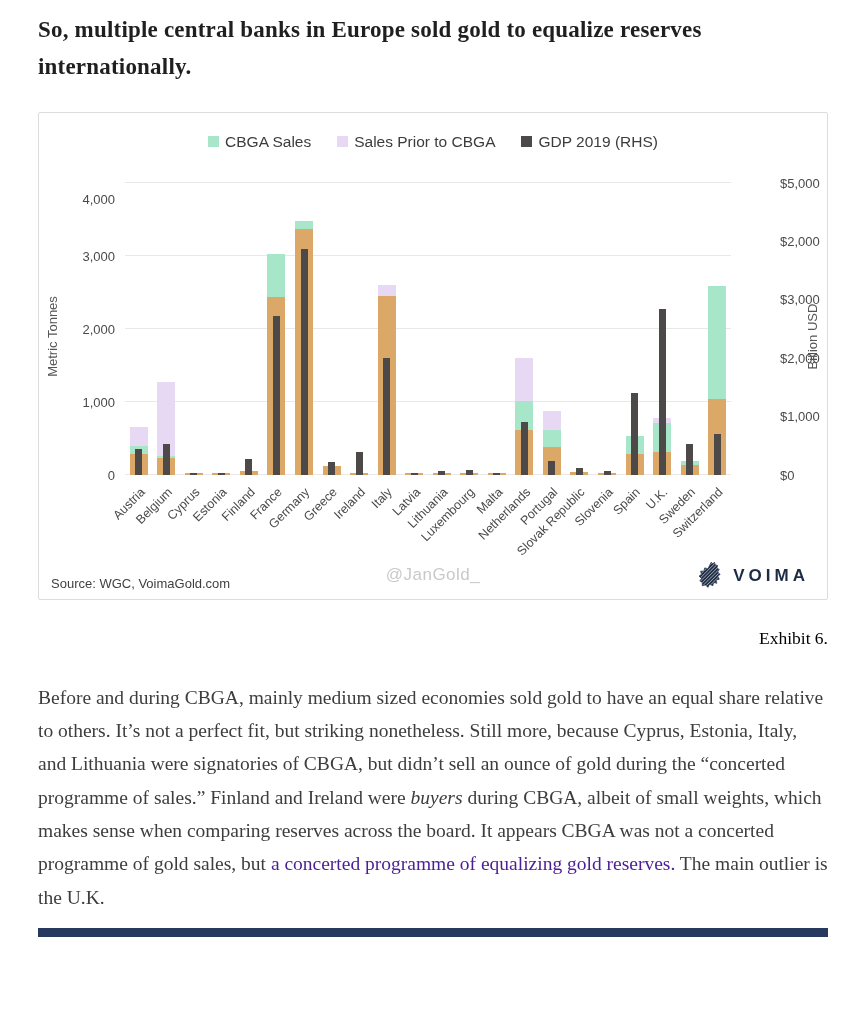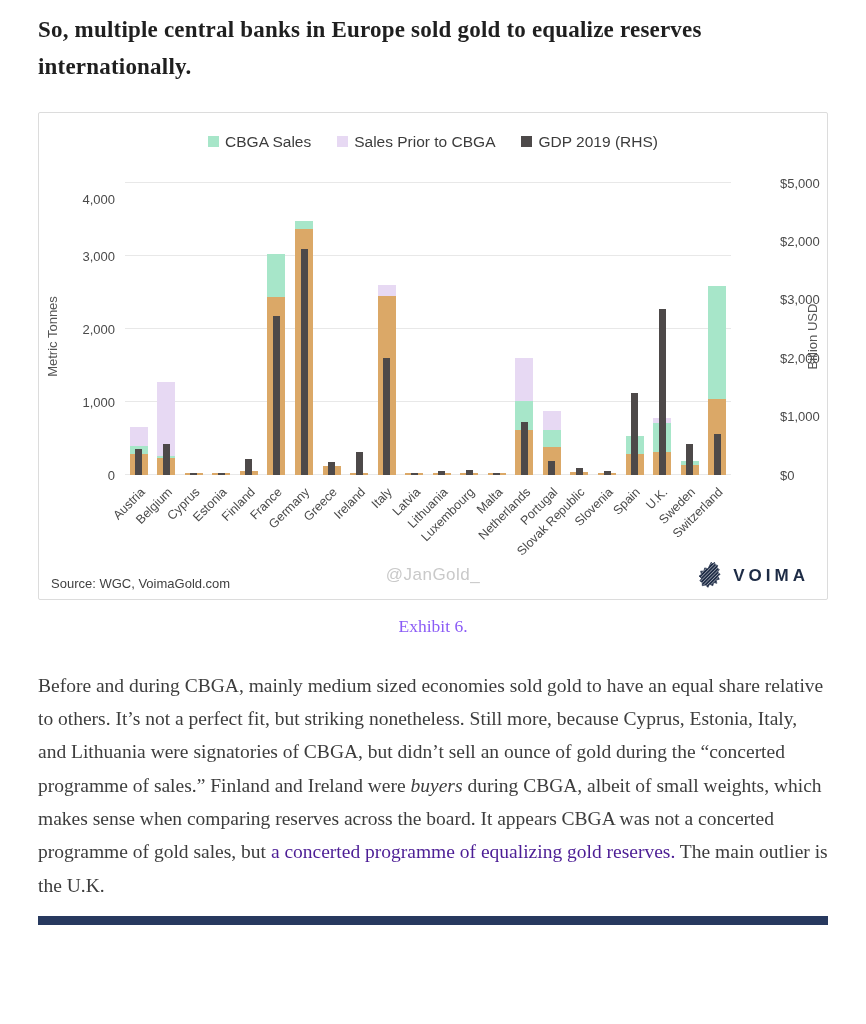--- a/index.html
+++ b/index.html
@@ -80,21 +80,21 @@
     font-size:17px; color:#c9c9c9; letter-spacing:.5px;
   }
   .brand {
     position:absolute; right:18px; bottom:8px; display:flex; align-items:center; gap:8px;
   }
   .brand-name {
     font-size:17px; font-weight:700; color:#1d2b45; letter-spacing:4px;
   }
 
   .exhibit-caption {
-    text-align:center; margin-top:16px; font-size:17.5px; color:#8b5cf6;
+    text-align:right; margin-top:28px; font-size:17.5px; color:#000000;
   }
   .closing { margin-top:32px; }
 
   .bottom-bar {
     margin-top:14px; height:9px; background:#27395f; width:100%;
   }
 </style>
 </head>
 <body>
 

